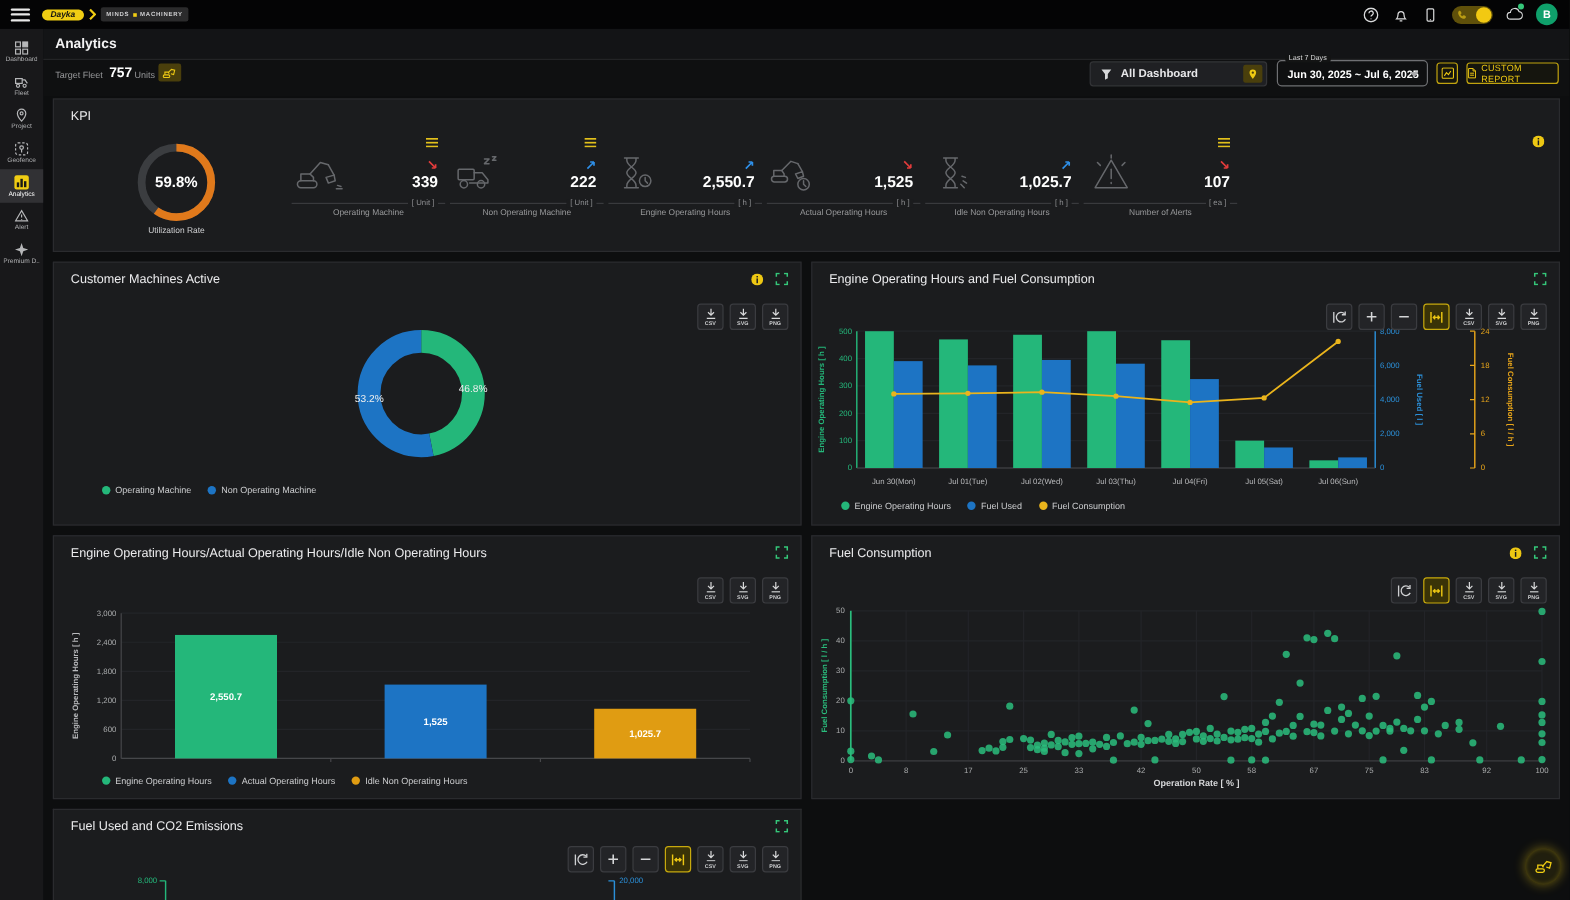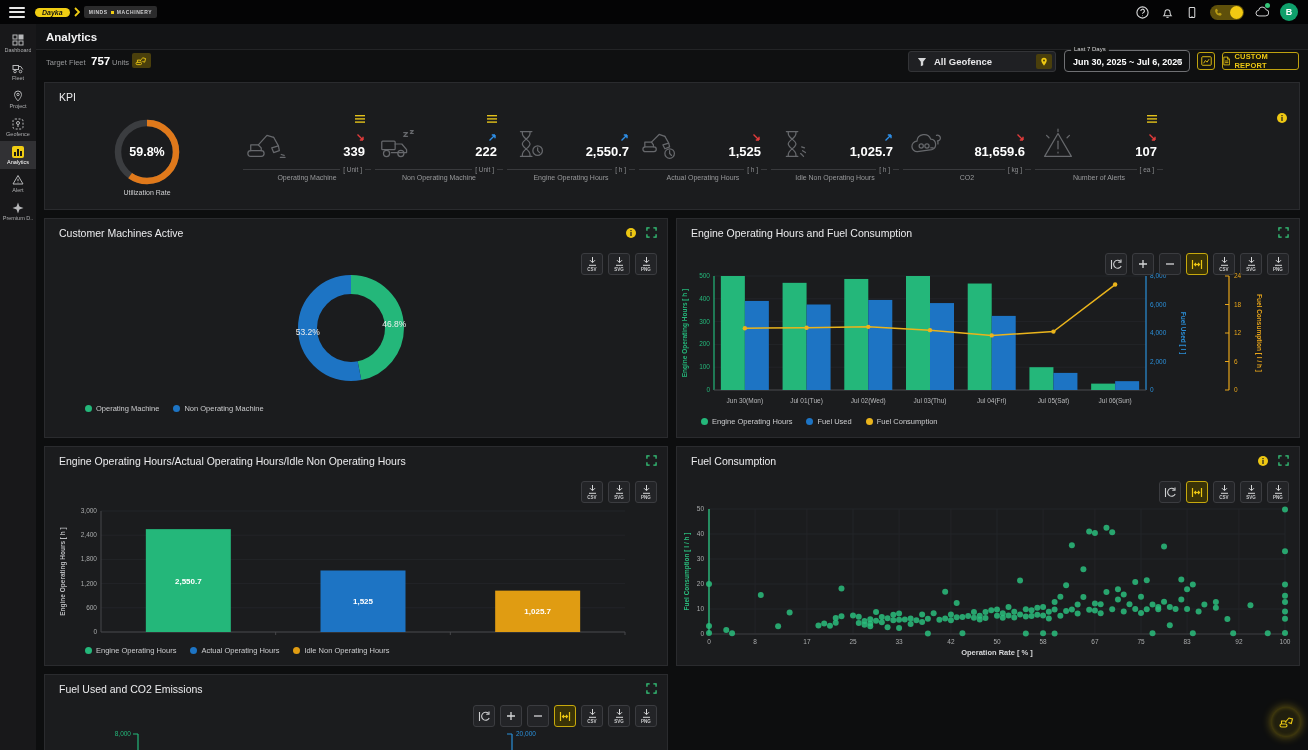--- a/index.html
+++ b/index.html
@@ -39,21 +39,21 @@
 .fleet-val{font-size:11.5px;font-weight:bold;color:#fff}
 .ybtn{background:#4a3f0c;border-radius:2px;display:flex;align-items:center;justify-content:center;cursor:pointer}
 .machines-box{left:908px;top:51px;width:148px;height:21px;background:#1f2023;border:1px solid #333437;border-radius:3px;display:flex;align-items:center;cursor:pointer}
 .machines-box .txt{font-size:9.5px;color:#e8e8ea;margin-left:7px;font-weight:bold}
 .pin-btn{position:absolute;right:3px;top:2px;width:16px;height:15px}
 .date-box{left:1064px;top:50px;width:126px;height:22px;border:1px solid #6f7073;border-radius:4px;cursor:pointer}
 .date-chip{position:absolute;left:6px;top:-5px;background:#131414;border-radius:2px;padding:0 3px;font-size:6px;color:#d8d8da}
 .date-txt{position:absolute;left:8px;top:6px;font-size:9px;font-weight:bold;color:#fff}
 .date-caret{position:absolute;right:7px;top:9px}
 .obtn{border:1px solid #c0a30f;border-radius:3px;background:rgba(40,36,8,.25);display:flex;align-items:center;justify-content:center;gap:4px;cursor:pointer}
-.report-txt{font-size:7.5px;font-weight:bold;color:#ecc713;letter-spacing:.2px}
+.report-txt{font-size:7.5px;font-weight:normal;color:#ecc713;letter-spacing:.2px}
 
 .panel{position:absolute;background:#1b1c1e;border:1px solid #2a2b2e;z-index:1}
 .p-kpi{left:44px;top:82px;width:1256px;height:128px}
 .p-donut{left:44px;top:218px;width:624px;height:220px}
 .p-combo{left:676px;top:218px;width:624px;height:220px}
 .p-bars{left:44px;top:446px;width:624px;height:220px}
 .p-scatter{left:676px;top:446px;width:624px;height:220px}
 .p-bottom{left:44px;top:674px;width:624px;height:96px;border-bottom:none}
 .panel-title{position:absolute;left:14px;top:8px;font-size:10.5px;font-weight:normal;color:#ebebed;white-space:nowrap}
 .ph-icons{position:absolute;top:8px;right:10px;display:flex;gap:10px;align-items:center}
@@ -213,21 +213,21 @@
       <rect x="1" y="7" width="6" height="2.5" rx="1.2"></rect>
       <path d="M2.5 7V4.5h3l1 1.5"></path>
       <path d="M5.5 5l3-3 3 .8-1 4-2.5-.8"></path>
     </svg>
 </span>
 
 <div class="ctl machines-box">
   <svg style="margin-left:8px" width="10" height="10" viewBox="0 0 11 11">
       <path d="M1 1h9L6.8 5.2V9L4.2 10.3V5.2z" fill="#d6d7d9"></path>
     </svg>
-  <span class="txt">All Geofence</span>
+  <span class="txt">All Dashboard</span>
   <span class="pin-btn ybtn">
     <svg width="8" height="10" viewBox="0 0 10 12">
         <path d="M5 .8a3.4 3.4 0 0 1 3.4 3.4C8.4 6.5 5 10.6 5 10.6S1.6 6.5 1.6 4.2A3.4 3.4 0 0 1 5 .8z" fill="#f0ca12"></path>
         <circle cx="5" cy="4.2" r="1.2" fill="#4a3f0c"></circle>
       </svg>
   </span>
 </div>
 
 <div class="ctl date-box">
   <span class="date-chip">Last 7 Days</span>
@@ -391,42 +391,20 @@
           </svg>
         </span>
       <div class="kpi-value">1,025.7</div>
       <div class="kpi-line">
           <span class="kpi-unit">[ h ]</span>
         </div>
       <div class="kpi-label">Idle Non Operating Hours</div>
     </div>
 
 
-    <div class="kpi-cell">
-      <span class="kpi-ico">
-        <svg width="42" height="34" viewBox="0 0 44 34" fill="none" stroke="#74767a" stroke-width="1.3" stroke-linecap="round" stroke-linejoin="round">
-            <path d="M13 25a5.5 5.5 0 0 1-.5-11 7.5 7.5 0 0 1 14.5-2 5.5 5.5 0 0 1 1 10.8z"></path>
-            <circle cx="17" cy="19" r="2.2"></circle>
-            <circle cx="23" cy="19" r="2.2"></circle>
-            <path d="M27 21h2.5"></path>
-            <path d="M33 8a3 3 0 1 1 1 5.8M34.5 14v3"></path>
-          </svg>
-      </span>
-
-      <span class="kpi-trend">
-          <svg class="t-down" width="9" height="9" viewBox="0 0 9 9" fill="none" stroke="#e23b3b" stroke-width="1.4" style="display: block;">
-            <path d="M1.5 1.5L7 7M7 7H3.8M7 7V3.8"></path>
-          </svg>
-        </span>
-      <div class="kpi-value">81,659.6</div>
-      <div class="kpi-line">
-          <span class="kpi-unit">[ kg ]</span>
-        </div>
-      <div class="kpi-label">CO2</div>
-    </div>
 
     <div class="kpi-cell">
       <span class="kpi-ico">
         <svg width="42" height="34" viewBox="0 0 44 34" fill="none" stroke="#74767a" stroke-width="1.3" stroke-linecap="round" stroke-linejoin="round">
             <path d="M22 6L36 30H8z"></path>
             <path d="M22 14v8"></path>
             <path d="M22 25.5v.8"></path>
             <path d="M10 8l2.5 2.5M34 8l-2.5 2.5M22 1.5V4"></path>
           </svg>
       </span>

